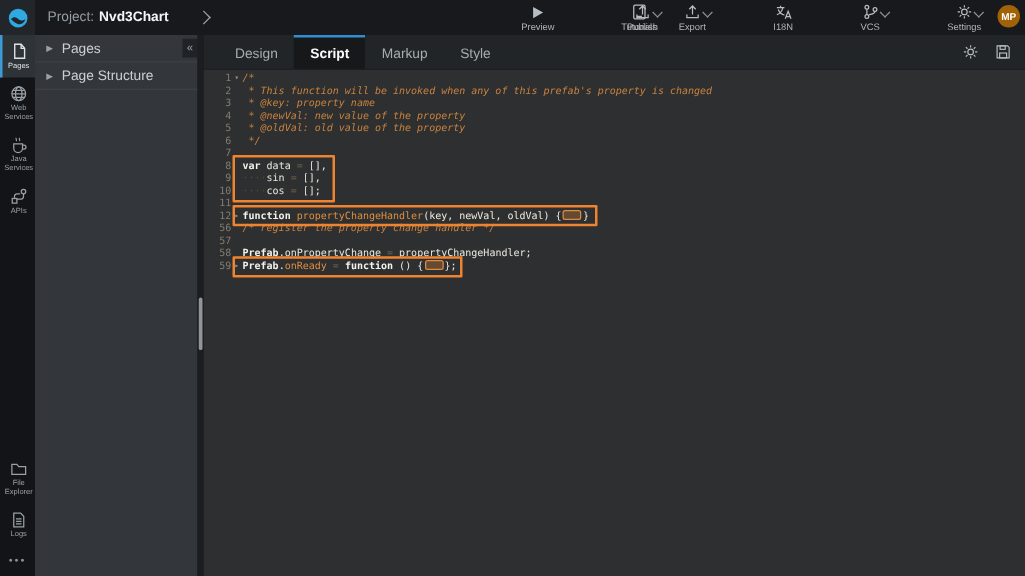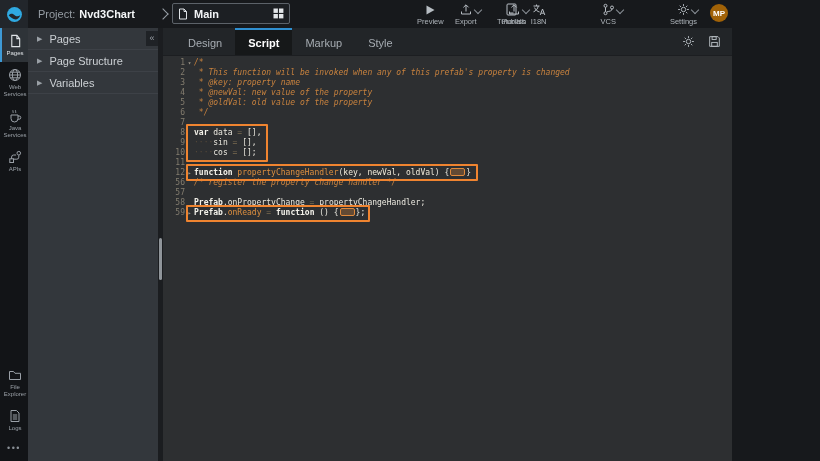--- a/index.html
+++ b/index.html
@@ -1,17 +1,17 @@
 <!DOCTYPE html>
 <html><head>
 <meta charset="utf-8">
 <style>
   html,body{margin:0;padding:0;width:820px;height:461px;overflow:hidden;background:#17191c;
     font-family:"Liberation Sans",sans-serif;-webkit-font-smoothing:antialiased;}
-  .app{width:732px;height:461px;display:flex;flex-direction:column;}
+  .app{width:820px;height:461px;display:flex;flex-direction:column;}
 
   
   .topbar{height:28px;position:relative;background:#17191c;flex:none;}
   .logo{position:absolute;left:0;top:0;width:28px;height:28px;background:#22262b;
     display:flex;align-items:center;justify-content:center;}
   .project{position:absolute;left:38px;top:0;height:28px;display:flex;align-items:center;
     font-size:11px;color:#969da4;gap:4px;}
   .project b{color:#f4f6f8;font-weight:bold;}
   .bc-chevron{position:absolute;left:159px;top:10px;width:7px;height:7px;
     border-right:1.5px solid #9aa1a8;border-top:1.5px solid #9aa1a8;transform:rotate(45deg);}
@@ -102,37 +102,20 @@
             <path fill="#22262b" d="M2.6 8.6c2.4-2.3 4.2-1.2 5.3-.1 1.2 1.1 2.9 2 5.5.3-.9 3.4-4 4.6-6.1 3.5-1.9-1-3.9-2.4-4.7-3.7z"></path>
           </svg>
       </span>
     </div>
     <div class="project">
       <span>Project:</span>
       <b>Nvd3Chart</b>
     </div>
     <span class="bc-chevron"></span>
 
-    <div class="main-tab">
-      <span style="color:#dfe3e7;">
-        <svg width="10" height="12" viewBox="0 0 10 12">
-            <path d="M1.5 1h4.5L8.5 3.5V11h-7z" fill="none" stroke="currentColor"></path>
-            <path d="M6 1v2.5h2.5" fill="none" stroke="currentColor"></path>
-          </svg>
-      </span>
-      <span class="mt-label">Main</span>
-      <span style="color:#e3e6e9;">
-        <svg width="11" height="11" viewBox="0 0 11 11">
-            <rect x="0.5" y="0.5" width="4.4" height="4.4" fill="currentColor"></rect>
-            <rect x="6" y="0.5" width="4.4" height="4.4" fill="currentColor"></rect>
-            <rect x="0.5" y="6" width="4.4" height="4.4" fill="currentColor"></rect>
-            <rect x="6" y="6" width="4.4" height="4.4" fill="currentColor"></rect>
-          </svg>
-      </span>
-    </div>
 
     <div class="tb-center">
       <div class="tb-action">
         <span class="icw">
             <span>
               <svg width="12" height="12" viewBox="0 0 12 12">
                 <path d="M2.5 1.5l8 4.5-8 4.5z" fill="currentColor"></path>
               </svg>
             </span>
           </span>
@@ -287,24 +270,20 @@
 
     <aside class="left-panel">
       <div id="panel-rows">
           <div class="panel-row">
             <span class="panel-caret">▶</span>
             <span class="panel-label">Pages</span>
           </div>
           <div class="panel-row">
             <span class="panel-caret">▶</span>
             <span class="panel-label">Page Structure</span>
-          </div>
-          <div class="panel-row">
-            <span class="panel-caret">▶</span>
-            <span class="panel-label">Variables</span>
           </div>
         </div>
       <button class="panel-collapse">«</button>
     </aside>
 
     <div class="divider">
       <div class="divider-handle"></div>
     </div>
 
     <section class="editor-col">

